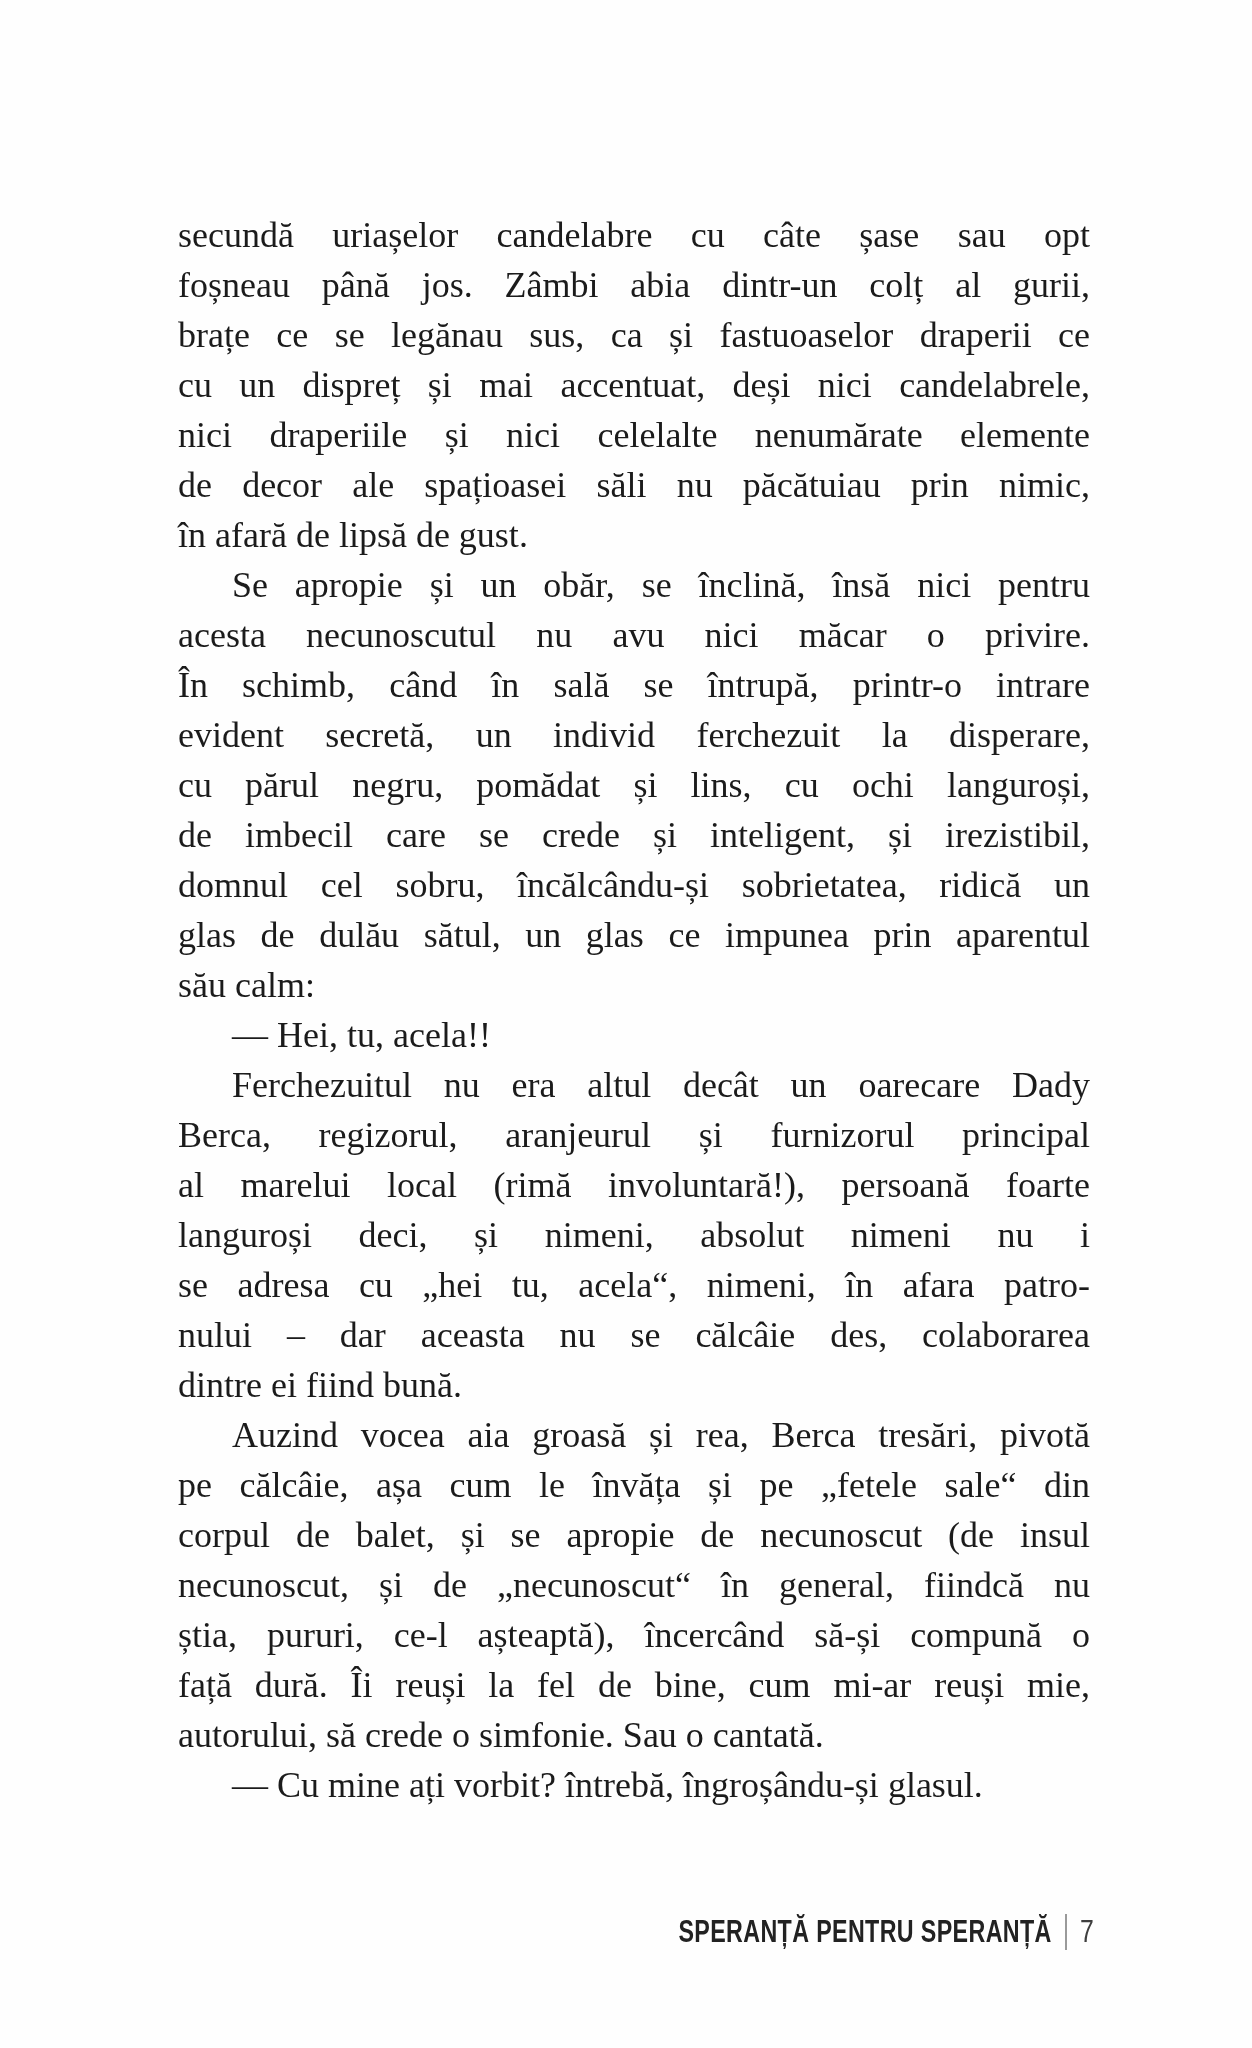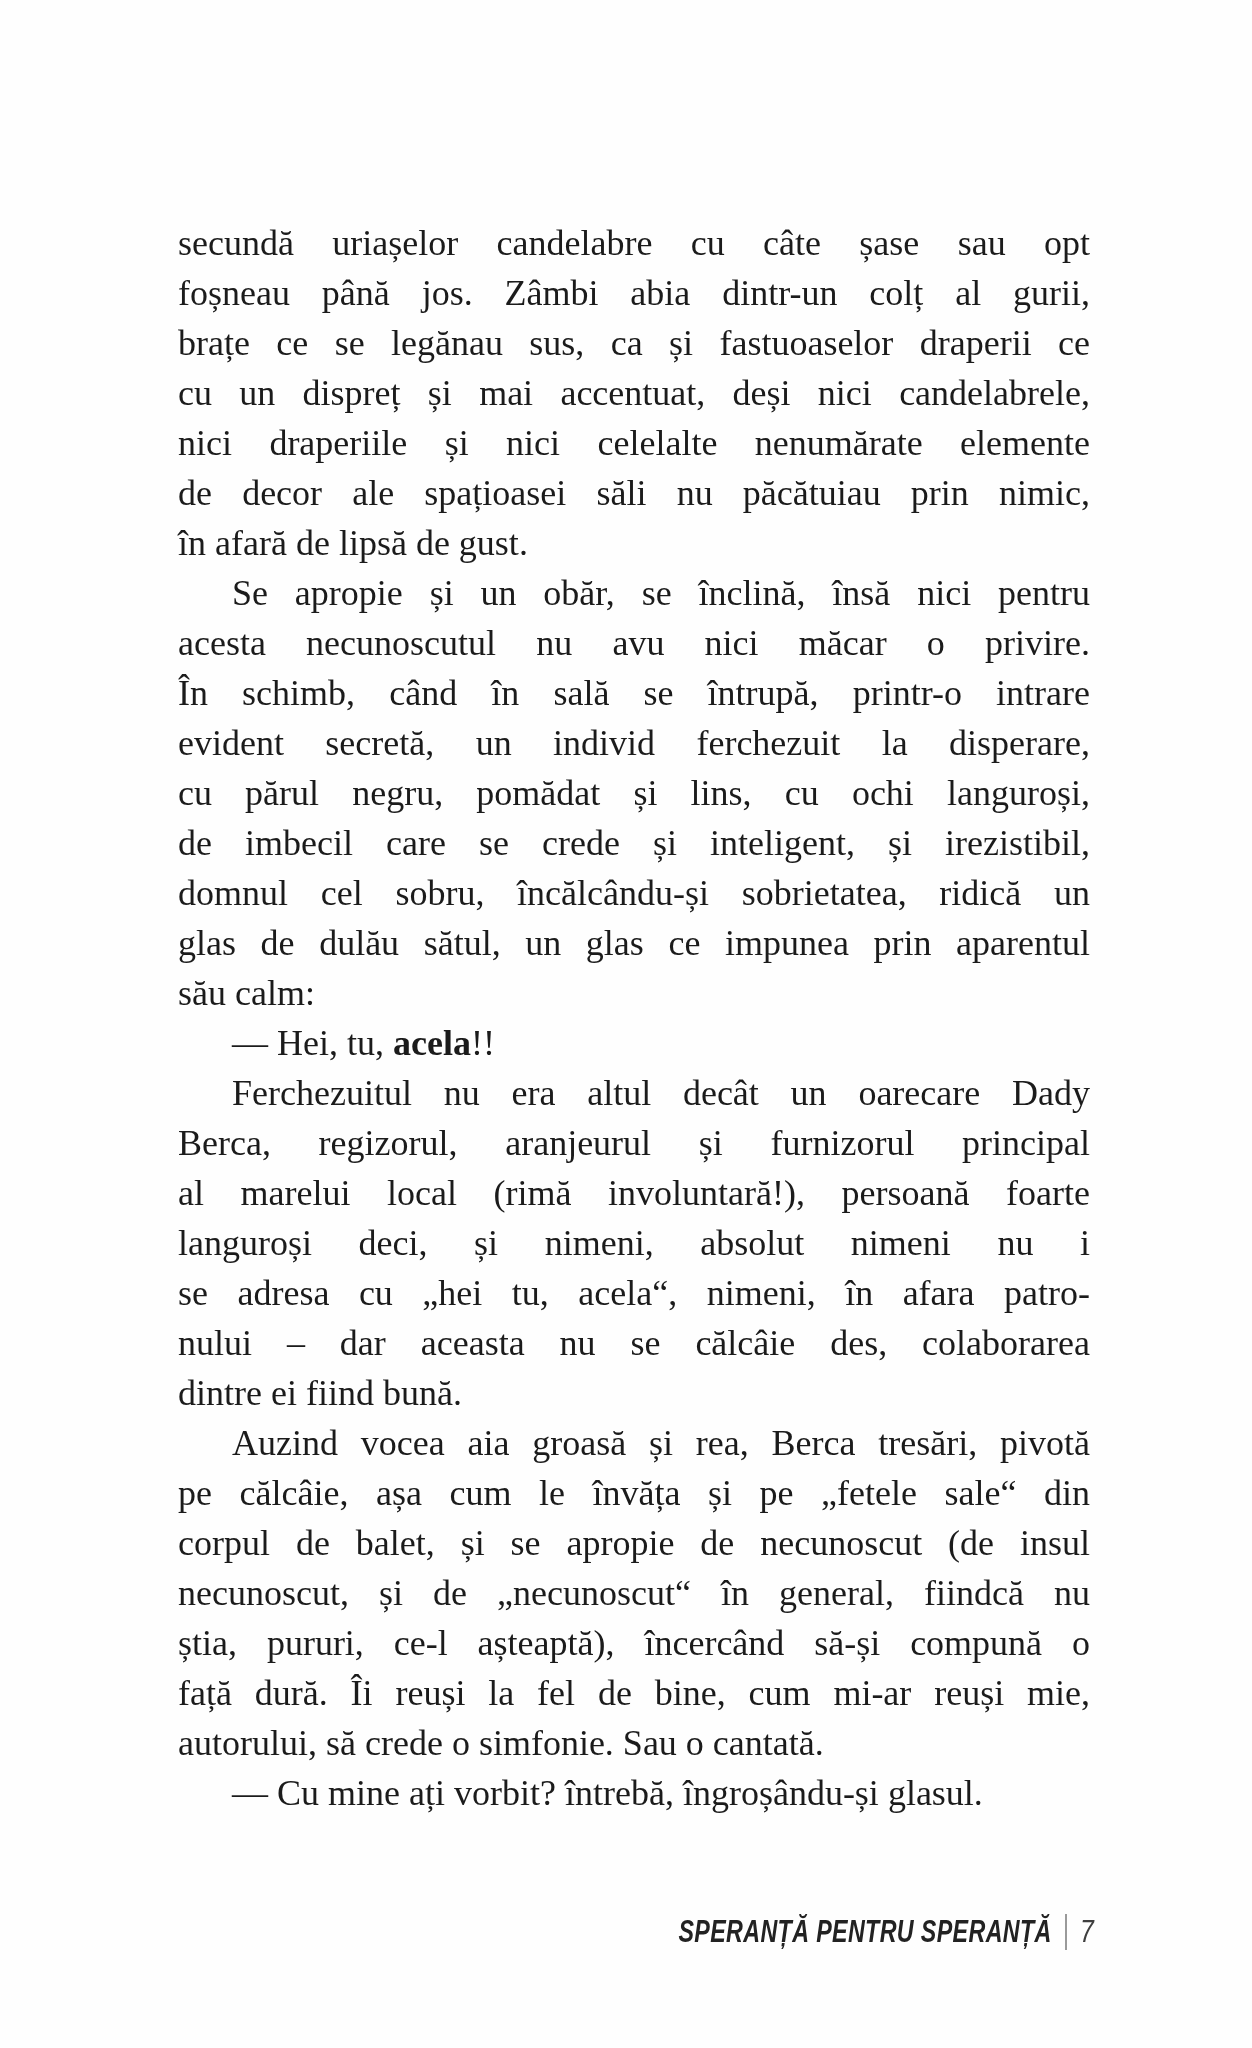--- a/index.html
+++ b/index.html
@@ -11,51 +11,50 @@
     position: relative;
     width: 1252px;
     height: 2048px;
     background: var(--background, #fefefe);
     overflow: hidden;
     font-family: "Liberation Serif", serif;
   }
   .text-block {
     position: absolute;
     left: 178px;
-    top: 218px;
+    top: 210px;
     width: 912px;
     color: var(--text, #1b1b1b);
   }
   .line {
     font-size: 36px;
     line-height: 50px;
     height: 50px;
     text-align: justify;
     text-align-last: justify;
     text-justify: inter-word;
     white-space: normal;
   }
   .line.last {
     text-align-last: left;
   }
   .line.indent {
     text-indent: 54px;
   }
   .bold {
-    font-weight: bold;
+    font-weight: normal;
   }
   .footer {
     position: absolute;
     top: 1908px;
     right: 155px;
     height: 48px;
     display: flex;
     align-items: center;
     gap: 13px;
-    font-style: italic;
   }
   .footer-title {
     display: inline-block;
     font-family: "Liberation Sans", sans-serif;
     font-weight: bold;
     font-size: 31px;
     letter-spacing: 0.5px;
     color: var(--footer-text, #222222);
     transform: scaleX(0.75);
     transform-origin: right center;

